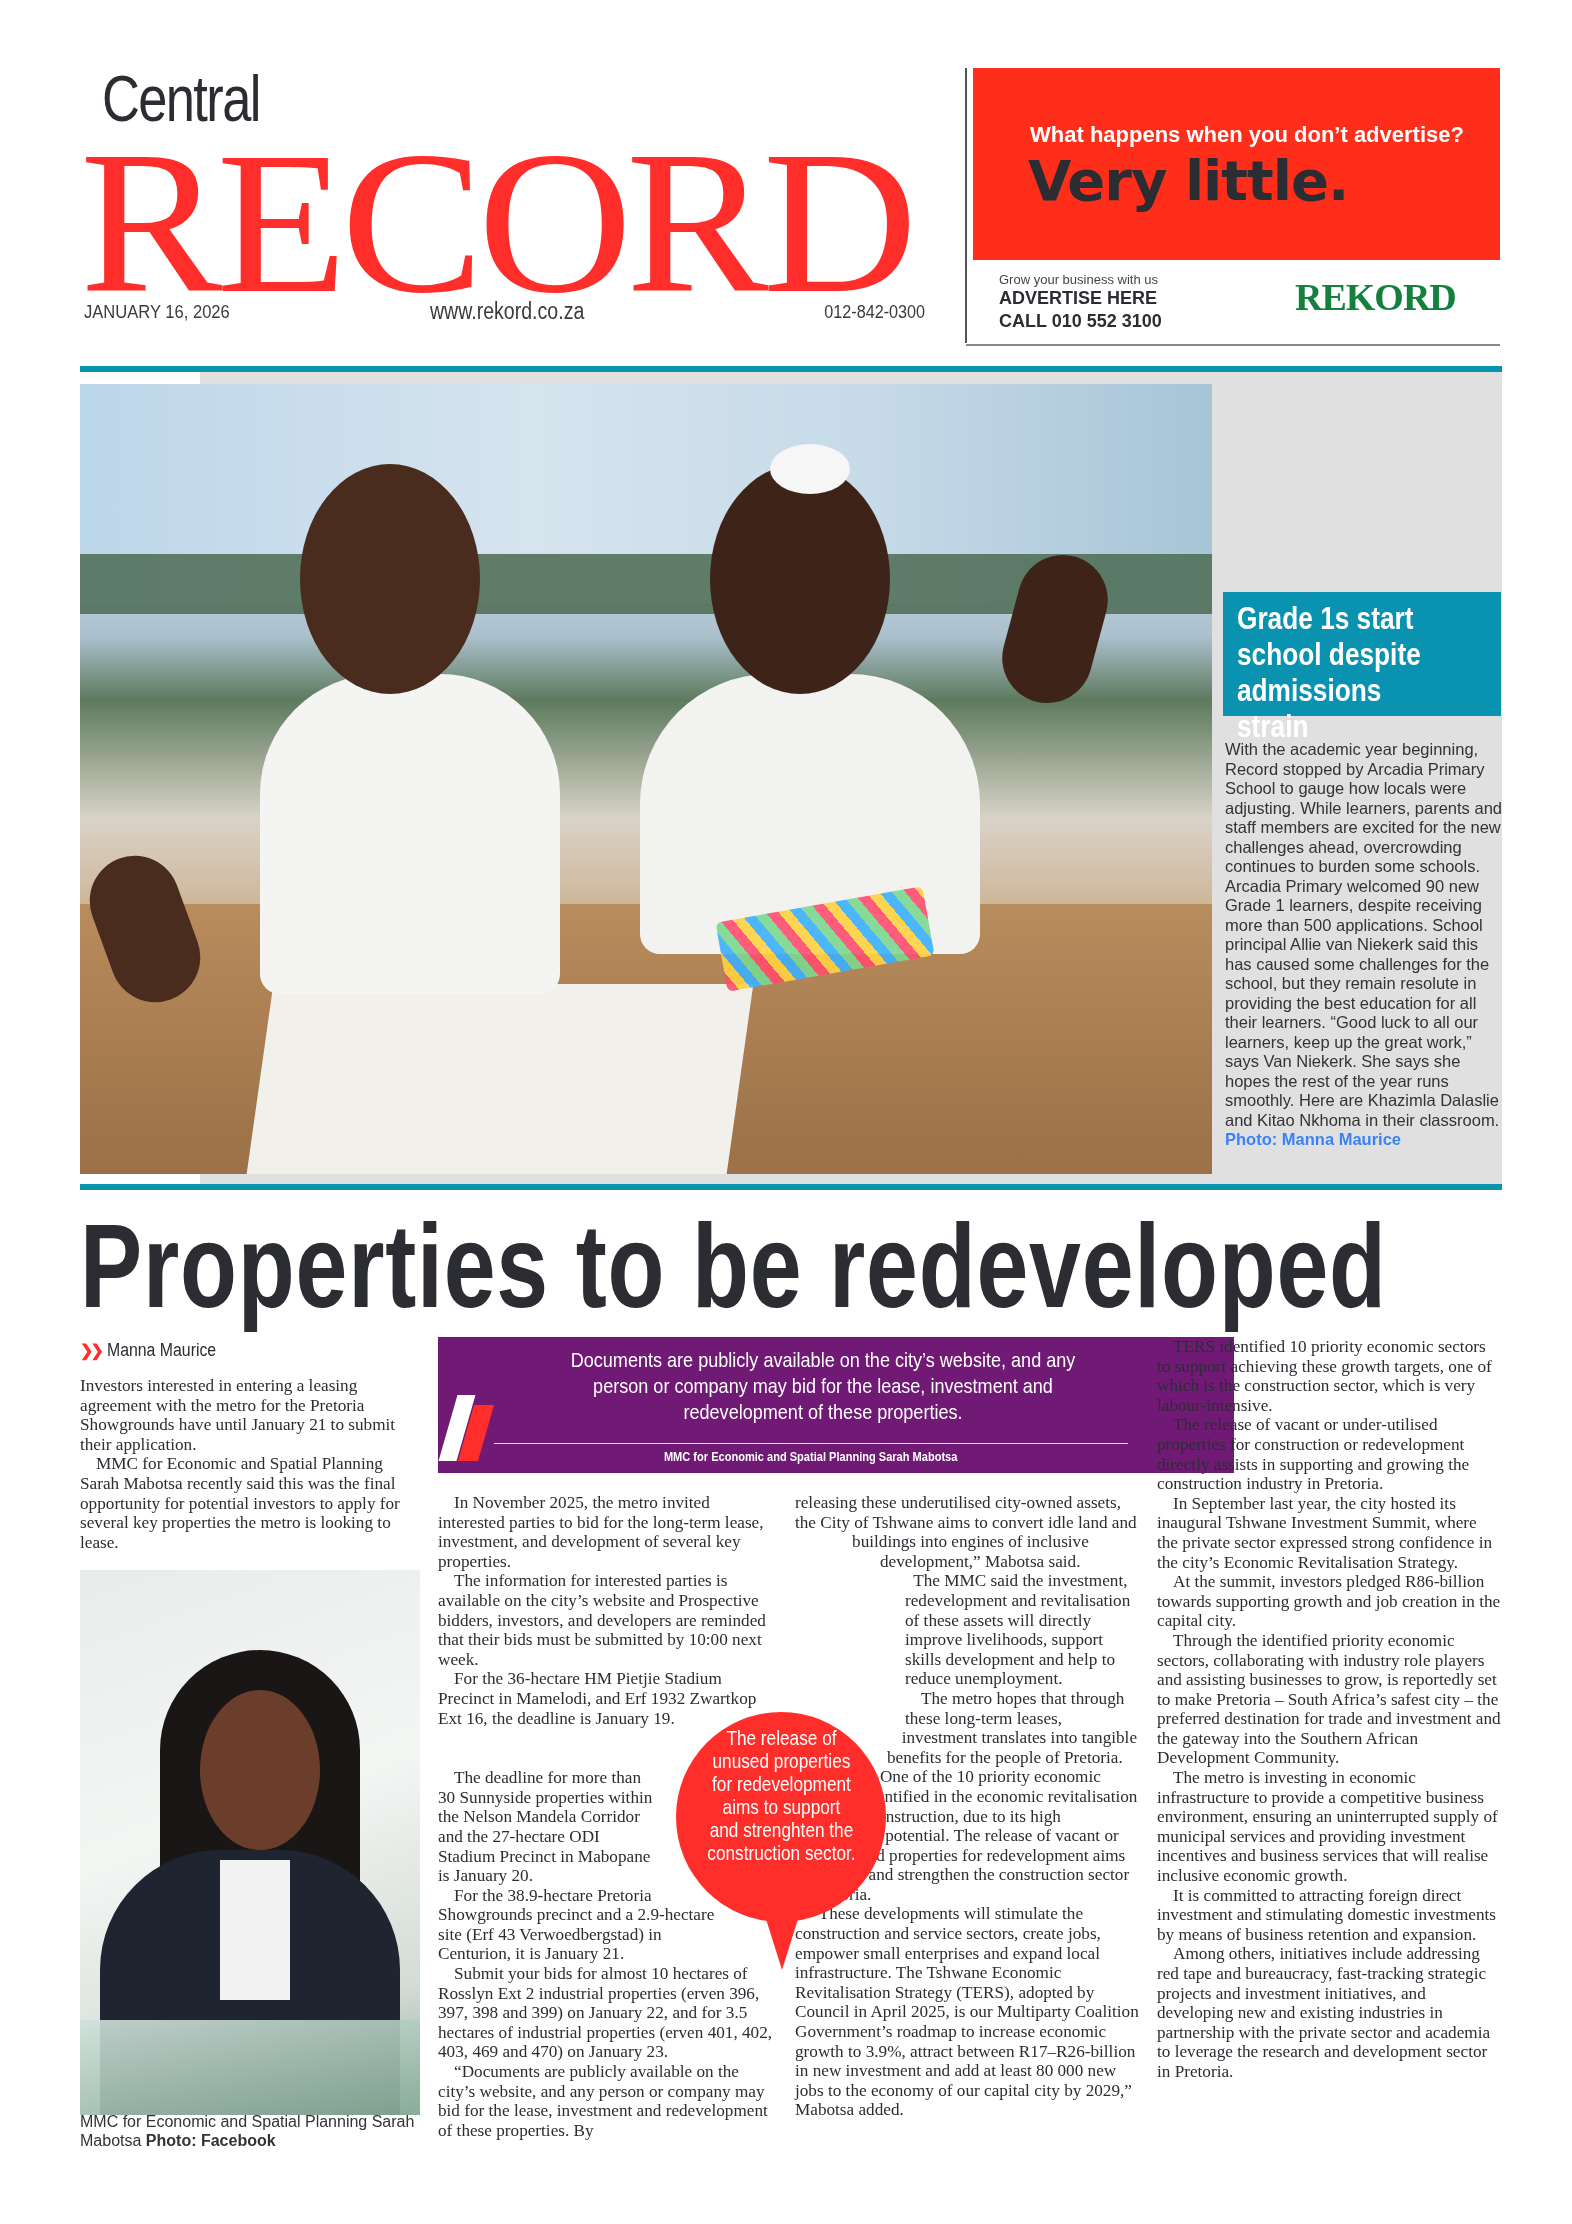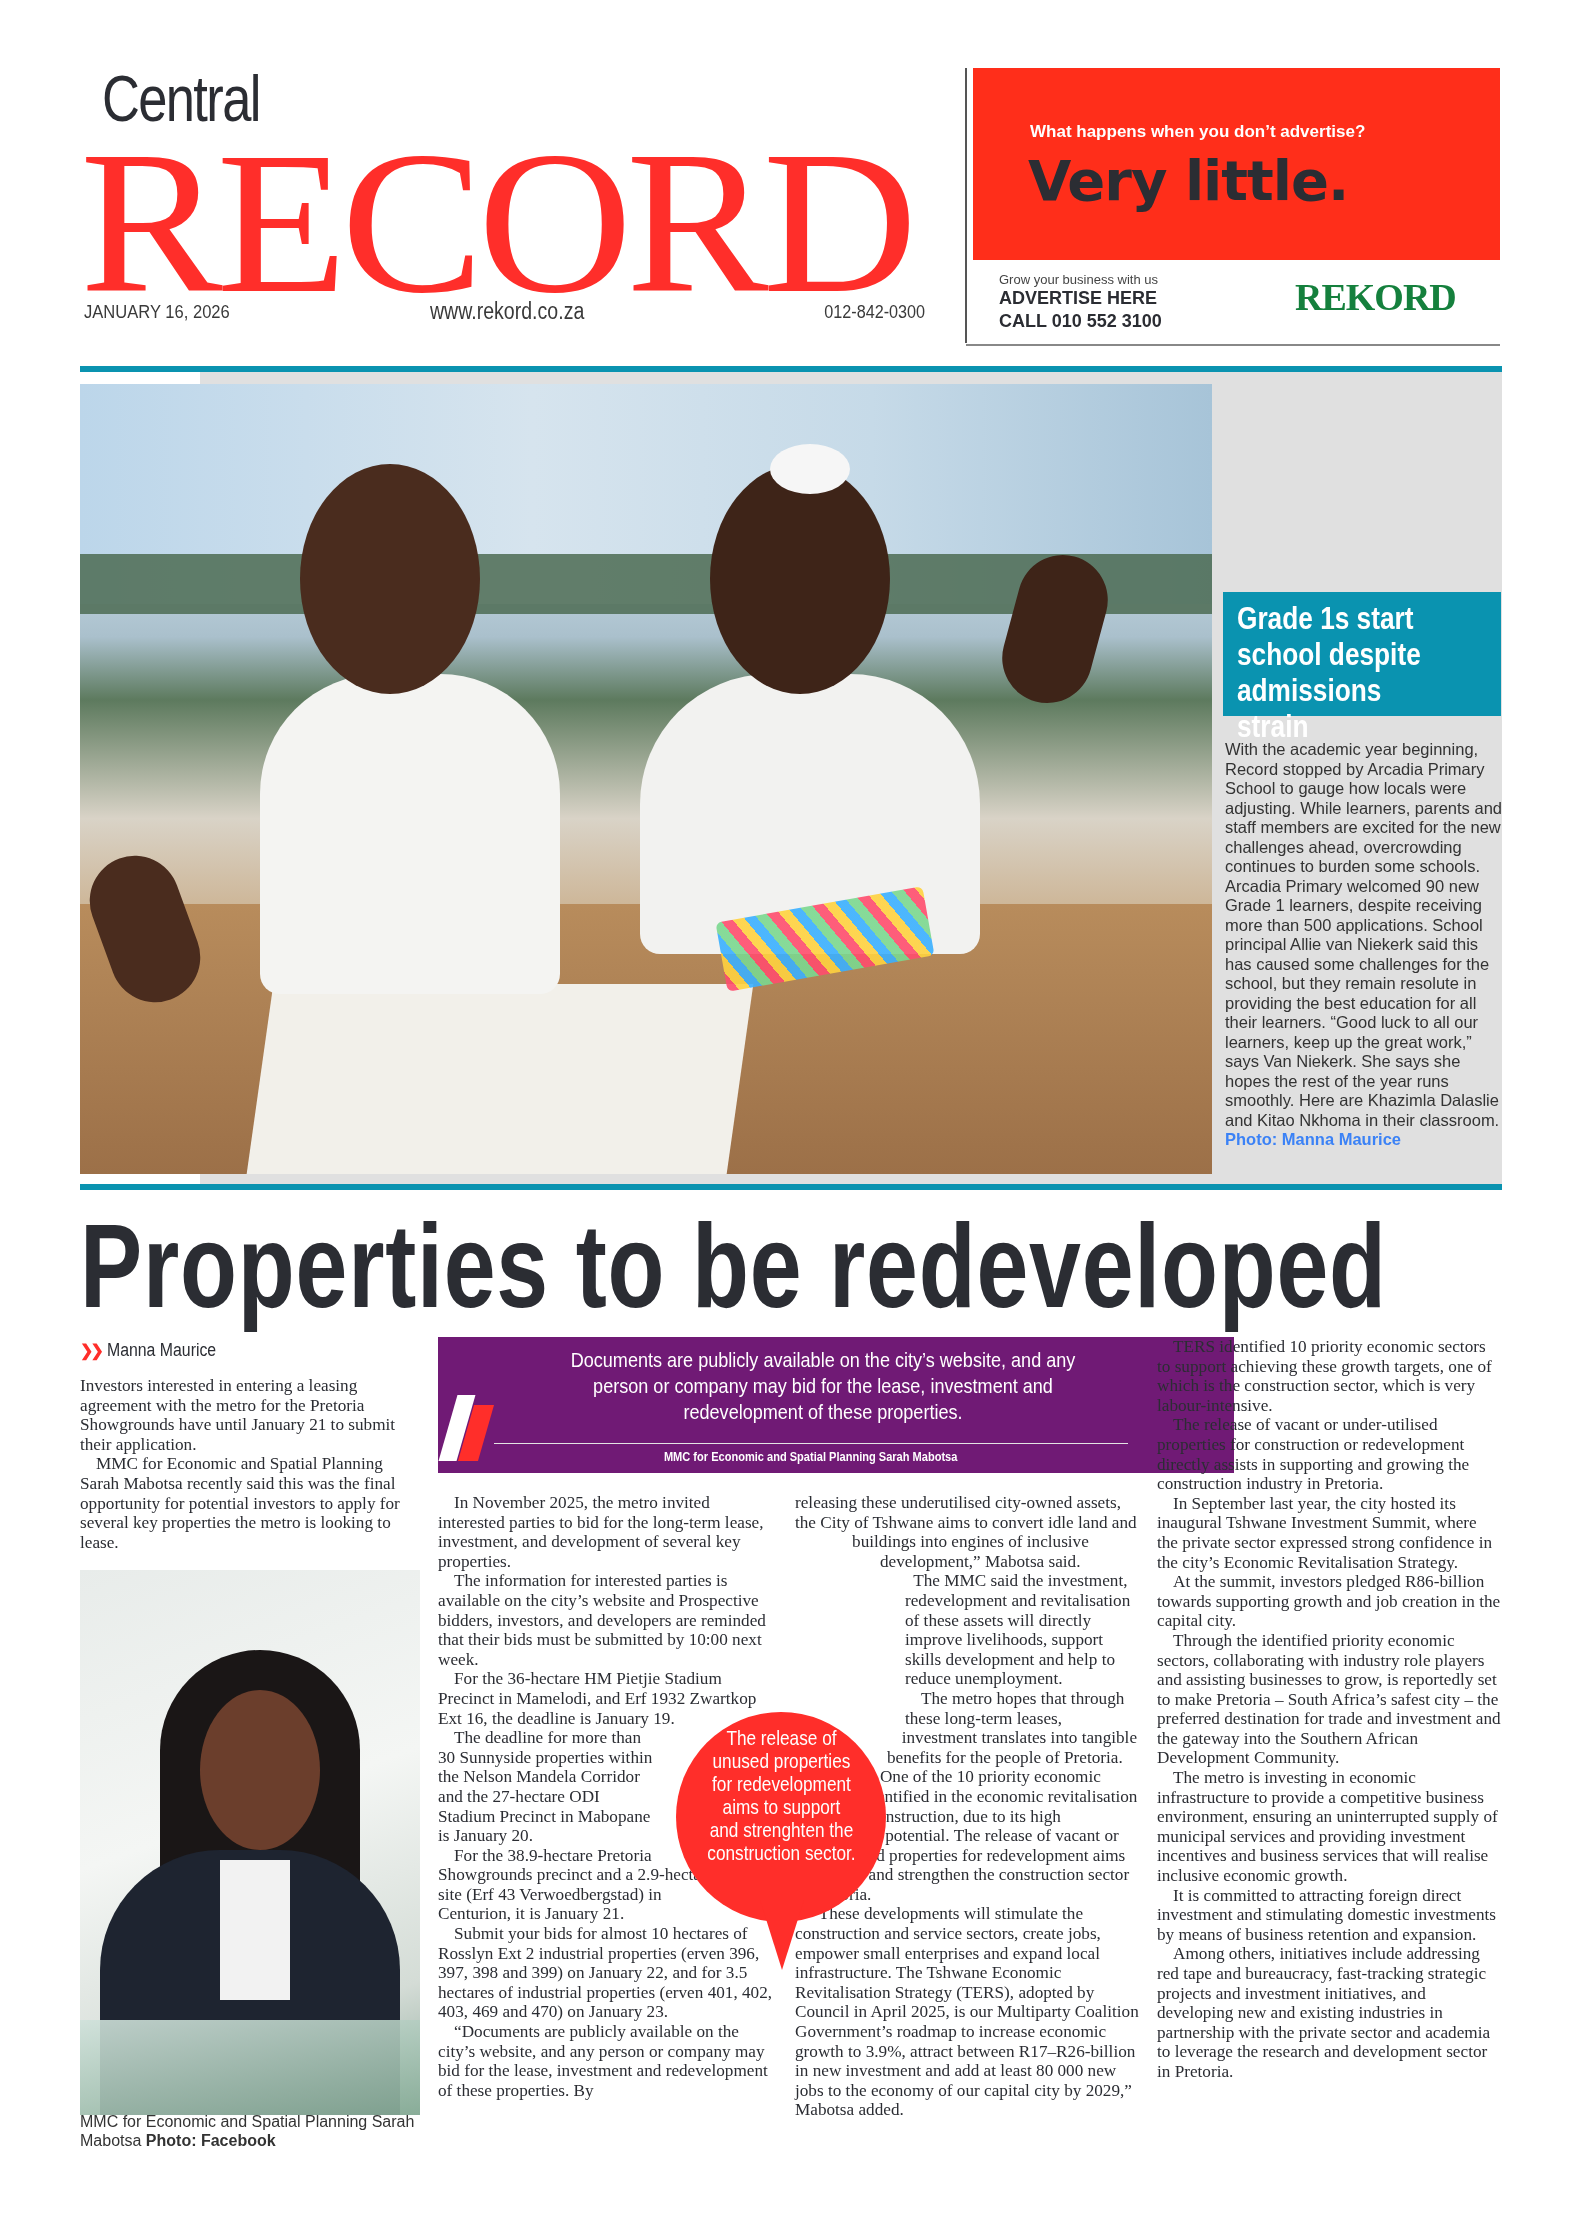--- a/index.html
+++ b/index.html
@@ -13,21 +13,21 @@
   .mh-bottom { position: absolute; left: 0; top: 238px; width: 855px; height: 30px; font-family: "Liberation Sans", sans-serif; color: #3a3a3a; }
   .mh-date { position: absolute; left: 4px; top: 4px; font-size: 18px; transform: scaleX(0.92); transform-origin: left; }
   .mh-url { position: absolute; left: 350px; top: 0px; font-size: 23px; transform: scaleX(0.85); transform-origin: left; }
   .mh-phone { position: absolute; right: 10px; top: 4px; font-size: 18px; transform: scaleX(0.9); transform-origin: right; }
 
   .mh-divider { position: absolute; left: 965px; top: 68px; width: 2px; height: 275px; background: #555; }
 
   
   .ad { position: absolute; left: 973px; top: 68px; width: 527px; height: 278px; }
   .ad-red { position: absolute; left: 0; top: 0; width: 527px; height: 192px; background: #ff2e1a; }
-  .ad-q { position: absolute; left: 57px; top: 54px; font-family: "Liberation Sans", sans-serif; font-weight: bold; font-size: 17px; color: #fff; }
+  .ad-q { position: absolute; left: 57px; top: 54px; font-family: "Liberation Sans", sans-serif; font-weight: bold; font-size: 22px; color: #fff; }
   .ad-very { position: absolute; left: 55px; top: 80px; font-family: "DejaVu Sans", sans-serif; font-weight: bold; font-size: 56px; color: #2b2d33; letter-spacing: -1px; }
   .ad-grow { position: absolute; left: 26px; top: 204px; font-family: "Liberation Sans", sans-serif; font-size: 13px; color: #444; }
   .ad-advertise { position: absolute; left: 26px; top: 220px; font-family: "Liberation Sans", sans-serif; font-weight: bold; font-size: 18px; color: #2b2d33; }
   .ad-call { position: absolute; left: 26px; top: 243px; font-family: "Liberation Sans", sans-serif; font-weight: bold; font-size: 18px; color: #2b2d33; }
   .ad-logo { position: absolute; left: 322px; top: 207px; font-family: "Liberation Serif", serif; font-weight: bold; font-size: 38px; color: #15803d; letter-spacing: -1px; }
   .ad-underline { position: absolute; left: 966px; top: 344px; width: 534px; height: 2px; background: #888; }
 
   
   .teal-bar { position: absolute; left: 80px; height: 6px; width: 1422px; background: #0a93b0; }
   .teal-top { top: 366px; }
@@ -180,21 +180,21 @@
   <div class="pq-mark-red"></div>
   <div class="pq-text"><span>Documents are publicly available on the city’s website, and any person or company may bid for the lease, investment and redevelopment of these properties.</span></div>
   <div class="pq-rule"></div>
   <div class="pq-attr"><span>MMC for Economic and Spatial Planning Sarah Mabotsa</span></div>
 </blockquote>
 
 <div class="col2 body-text">
   <p>In November 2025, the metro invited interested parties to bid for the long-term lease, investment, and development of several key properties.</p>
   <p>The information for interested parties is available on the city’s website and Prospective bidders, investors, and developers are reminded that their bids must be submitted by 10:00 next week.</p>
   <p>For the 36-hectare HM Pietjie Stadium Precinct in Mamelodi, and Erf 1932 Zwartkop Ext 16, the deadline is January 19.</p>
-  <p style="margin-right:120px;">The deadline for more than 30 Sunnyside properties within the Nelson Mandela Corridor and the 27-hectare ODI Stadium Precinct in Mabopane is January 20.</p>
+  <p style="margin-right:120px;margin-top:40px;">The deadline for more than 30 Sunnyside properties within the Nelson Mandela Corridor and the 27-hectare ODI Stadium Precinct in Mabopane is January 20.</p>
   <p style="margin-right:40px;">For the 38.9-hectare Pretoria Showgrounds precinct and a 2.9-hectare site (Erf 43 Verwoedbergstad) in Centurion, it is January 21.</p>
   <p>Submit your bids for almost 10 hectares of Rosslyn Ext 2 industrial properties (erven 396, 397, 398 and 399) on January 22, and for 3.5 hectares of industrial properties (erven 401, 402, 403, 469 and 470) on January 23.</p>
   <p>“Documents are publicly available on the city’s website, and any person or company may bid for the lease, investment and redevelopment of these properties. By</p>
 </div>
 
 <div class="col3 body-text">
   <div class="wrap"></div>
   <p class="noindent">releasing these underutilised city-owned assets, the City of Tshwane aims to convert idle land and buildings into engines of inclusive development,” Mabotsa said.</p>
   <p>The MMC said the investment, redevelopment and revitalisation of these assets will directly improve livelihoods, support skills development and help to reduce unemployment.</p>
   <p>The metro hopes that through these long-term leases, investment translates into tangible benefits for the people of Pretoria.</p>

